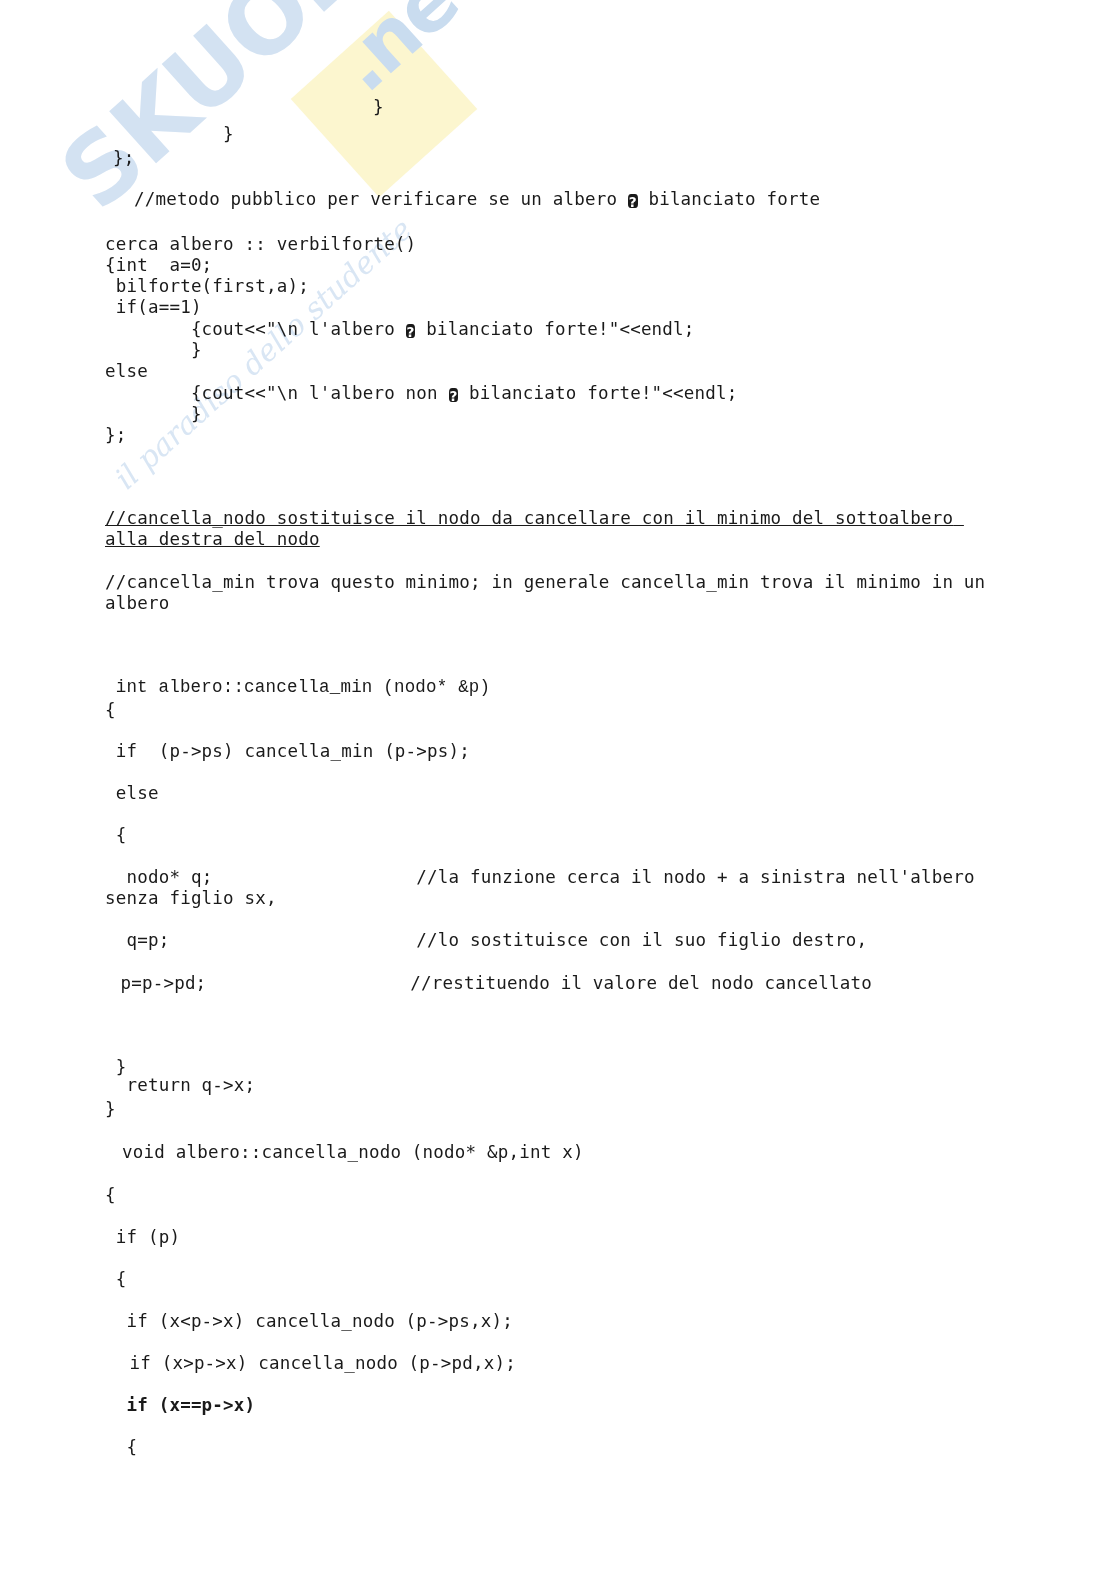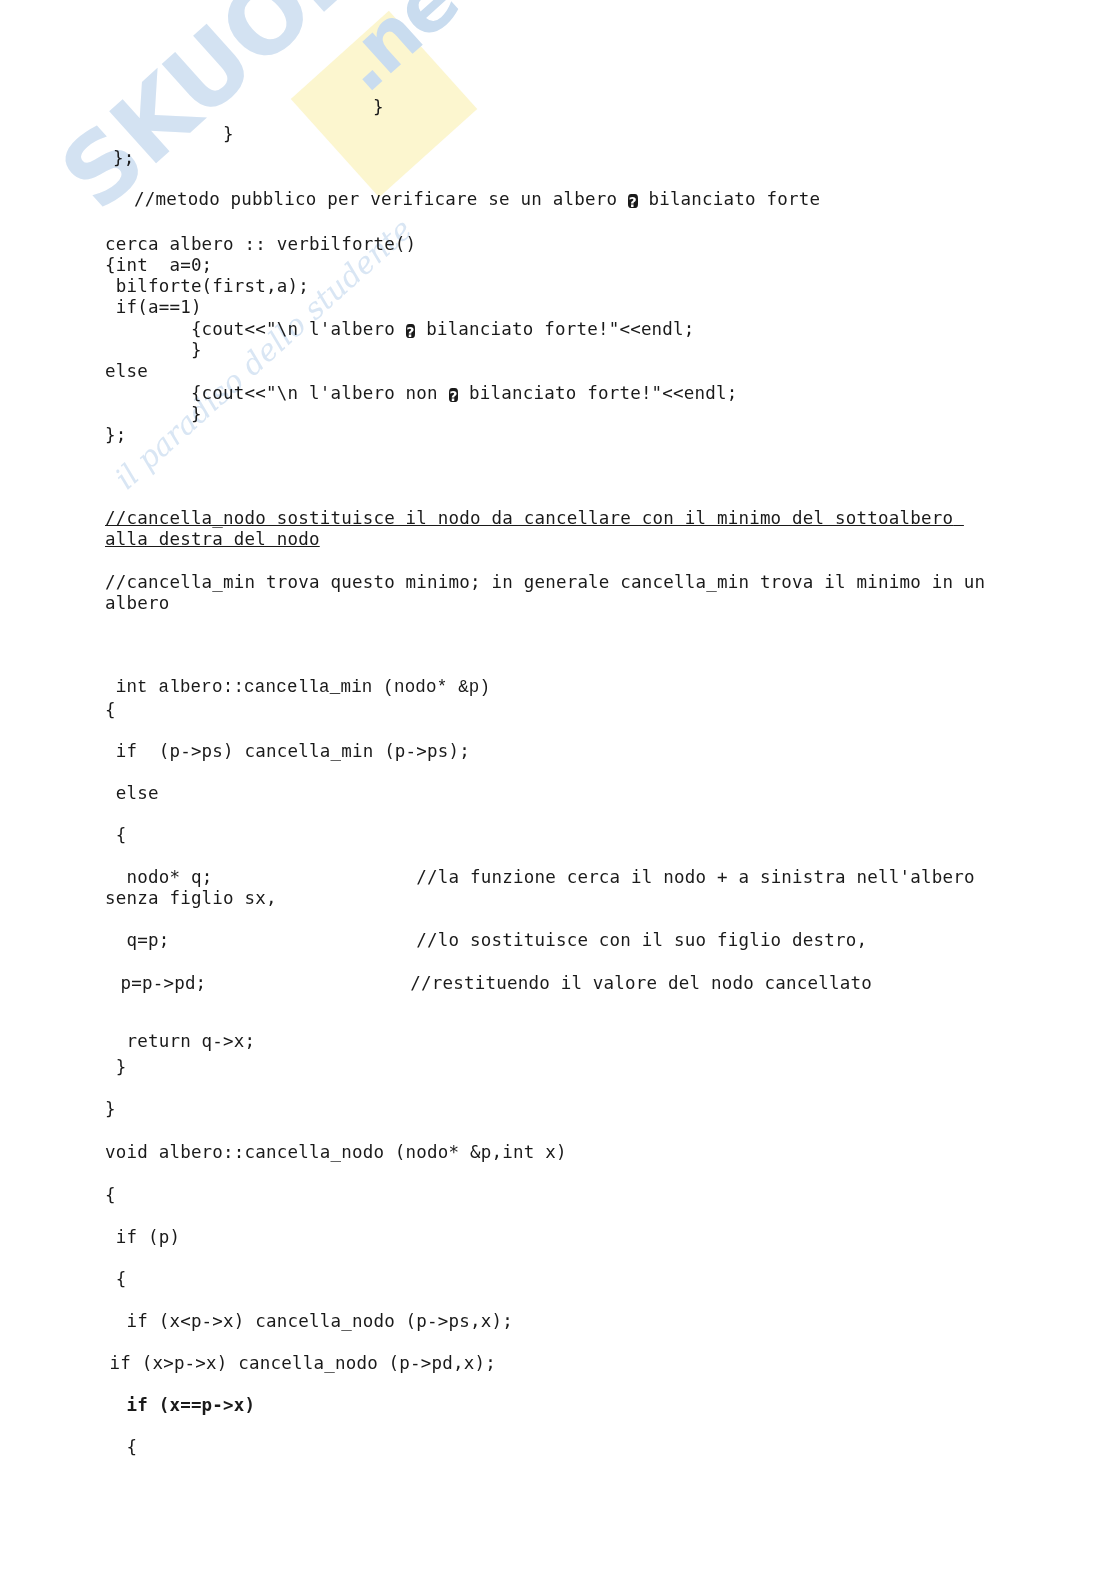--- a/index.html
+++ b/index.html
@@ -148,26 +148,26 @@
       <div class="wrap" style="top: 508px; left: 105px; text-decoration: underline;">//cancella_nodo sostituisce il nodo da cancellare con il minimo del sottoalbero alla destra del nodo</div>
       <div class="wrap" style="top: 572px; left: 105px;">//cancella_min trova questo minimo; in generale cancella_min trova il minimo in un albero</div>
       <div class="line" style="top: 677px; left: 105px; font-family: Liberation Mono, monospace;"> int albero::cancella_min (nodo* &amp;p)</div>
       <div class="line" style="top: 700px; left: 105px;">{</div>
       <div class="line" style="top: 741px; left: 105px;"> if  (p-&gt;ps) cancella_min (p-&gt;ps);</div>
       <div class="line" style="top: 783px; left: 105px;"> else</div>
       <div class="line" style="top: 825px; left: 105px;"> {</div>
       <div class="wrap" style="top: 867px; left: 105px;">  nodo* q;                   //la funzione cerca il nodo + a sinistra nell'albero senza figlio sx,</div>
       <div class="line" style="top: 930px; left: 105px; text-align: right;">  q=p;                       //lo sostituisce con il suo figlio destro,</div>
       <div class="line" style="top: 973px; left: 99px;">  p=p-&gt;pd;                   //restituendo il valore del nodo cancellato</div>
-      <div class="line" style="top: 1031px; left: 105px;">  return q-&gt;x;</div>
+      <div class="line" style="top: 1075px; left: 105px;">  return q-&gt;x;</div>
       <div class="line" style="top: 1057px; left: 105px;"> }</div>
       <div class="line" style="top: 1099px; left: 105px;">}</div>
-      <div class="line" style="top: 1142px; left: 105px; text-align: center;">void albero::cancella_nodo (nodo* &amp;p,int x)</div>
+      <div class="line" style="top: 1142px; left: 122px; text-align: center;">void albero::cancella_nodo (nodo* &amp;p,int x)</div>
       <div class="line" style="top: 1185px; left: 105px;">{</div>
       <div class="line" style="top: 1227px; left: 105px;"> if (p)</div>
       <div class="line" style="top: 1269px; left: 105px;"> {</div>
       <div class="line" style="top: 1311px; left: 105px;">  if (x&lt;p-&gt;x) cancella_nodo (p-&gt;ps,x);</div>
-      <div class="line" style="top: 1353px; left: 88px;">  if (x&gt;p-&gt;x) cancella_nodo (p-&gt;pd,x);</div>
+      <div class="line" style="top: 1353px; left: 108px;">  if (x&gt;p-&gt;x) cancella_nodo (p-&gt;pd,x);</div>
       <div class="line" style="top: 1395px; left: 105px; font-weight: bold;">  if (x==p-&gt;x)</div>
       <div class="line" style="top: 1437px; left: 105px;">  {</div>
     </div>
 
 </div>
 
 </body></html>

